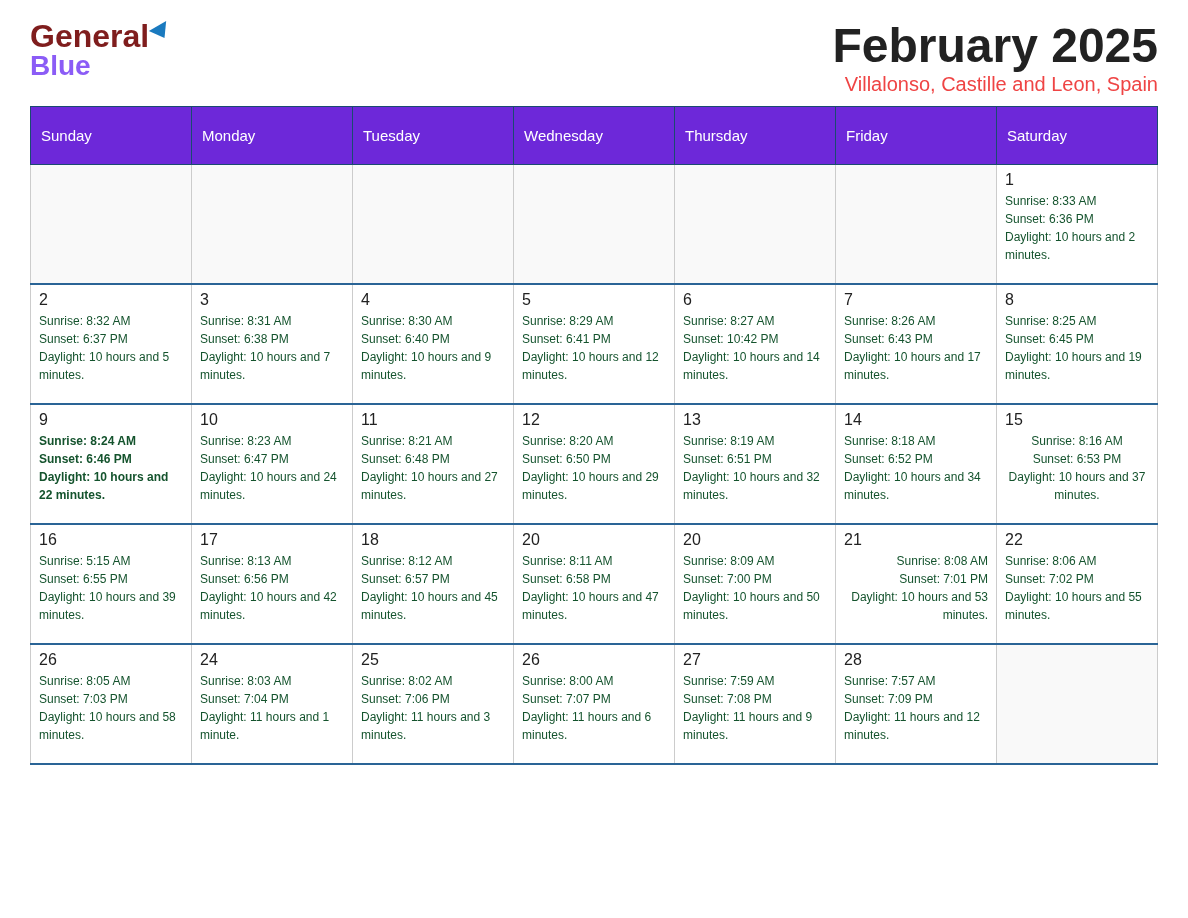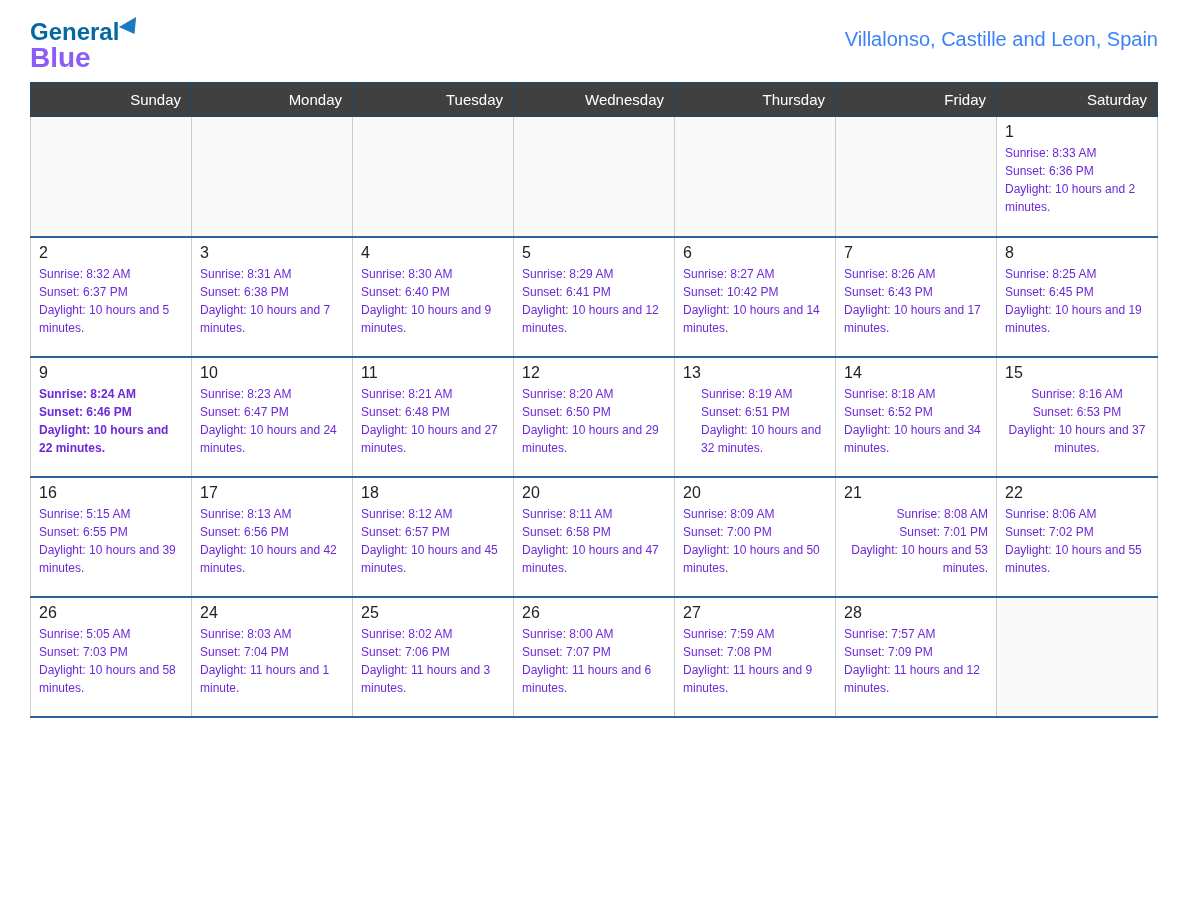--- a/index.html
+++ b/index.html
@@ -15,23 +15,23 @@
       justify-content: space-between;
       align-items: flex-start;
       margin-bottom: 10px;
     }
     .logo {
       display: flex;
       flex-direction: column;
       align-items: flex-start;
     }
     .logo-general {
-      font-size: 24px;
+      font-size: 32px;
       font-weight: bold;
-      color: #0369a1;
+      color: #7f1d1d;
       line-height: 1;
     }
     .logo-blue {
       font-size: 28px;
       font-weight: bold;
       color: #8b5cf6;
       line-height: 1;
     }
     .logo-arrow {
       width: 0;
@@ -55,35 +55,35 @@
     }
     .title-block h1 {
       font-size: 48px;
       font-weight: bold;
       color: #222;
       line-height: 1.1;
     }
     .title-block h2 {
       font-size: 20px;
       font-weight: normal;
-      color: #3b82f6;
-      margin-top: 8px;
+      color: #ef4444;
+      margin-top: 0;
     }
     .calendar {
       width: 100%;
       border-collapse: collapse;
       margin-top: 10px;
     }
     .calendar thead tr th {
-      background-color: #404040;
+      background-color: #6d28d9;
       color: #fff;
       font-size: 15px;
       font-weight: normal;
-      padding: 8px 10px;
-      text-align: right;
+      padding: 20px 10px;
+      text-align: left;
       border: 1px solid #1a4a70;
     }
     .calendar tbody tr td {
       vertical-align: top;
       border: 1px solid #ccc;
       padding: 6px 8px;
       width: calc(100% / 7);
       min-height: 110px;
       height: 120px;
     }
@@ -92,39 +92,40 @@
     }
     .day-number {
       font-size: 16px;
       font-weight: normal;
       color: #222;
       display: block;
       margin-bottom: 3px;
     }
     .day-info {
       font-size: 12px;
-      color: #6d28d9;
+      color: #14532d;
       line-height: 1.5;
     }
     .empty-cell {
       background: #f9f9f9;
     }
   </style>
 </head>
 <body>
 
 <div class="header">
   <div class="logo">
     <div class="logo-row">
       <span class="logo-general">General</span>
       <span class="logo-arrow"></span>
     </div>
     <span class="logo-blue">Blue</span>
   </div>
   <div class="title-block">
+    <h1>February 2025</h1>
     <h2>Villalonso, Castille and Leon, Spain</h2>
   </div>
 </div>
 
 <table class="calendar">
   <thead>
     <tr>
     <th>Sunday</th>
         <th>Monday</th>
         <th>Tuesday</th>
@@ -213,21 +214,21 @@
 Daylight: 10 hours and 27 minutes.</div>
         </td>
         <td>
           <span class="day-number">12</span>
           <div class="day-info" style="white-space: pre-line;">Sunrise: 8:20 AM
 Sunset: 6:50 PM
 Daylight: 10 hours and 29 minutes.</div>
         </td>
         <td>
           <span class="day-number">13</span>
-          <div class="day-info" style="white-space: pre-line; margin-left: 18px;">Sunrise: 8:19 AM
+          <div class="day-info" style="white-space: pre-line;">Sunrise: 8:19 AM
 Sunset: 6:51 PM
 Daylight: 10 hours and 32 minutes.</div>
         </td>
         <td>
           <span class="day-number">14</span>
           <div class="day-info" style="white-space: pre-line;">Sunrise: 8:18 AM
 Sunset: 6:52 PM
 Daylight: 10 hours and 34 minutes.</div>
         </td>
         <td>
@@ -277,21 +278,21 @@
         <td>
           <span class="day-number">22</span>
           <div class="day-info" style="white-space: pre-line;">Sunrise: 8:06 AM
 Sunset: 7:02 PM
 Daylight: 10 hours and 55 minutes.</div>
         </td>
       </tr>
       <tr>
         <td>
           <span class="day-number">26</span>
-          <div class="day-info" style="white-space: pre-line;">Sunrise: 5:05 AM
+          <div class="day-info" style="white-space: pre-line;">Sunrise: 8:05 AM
 Sunset: 7:03 PM
 Daylight: 10 hours and 58 minutes.</div>
         </td>
         <td>
           <span class="day-number">24</span>
           <div class="day-info" style="white-space: pre-line;">Sunrise: 8:03 AM
 Sunset: 7:04 PM
 Daylight: 11 hours and 1 minute.</div>
         </td>
         <td>

